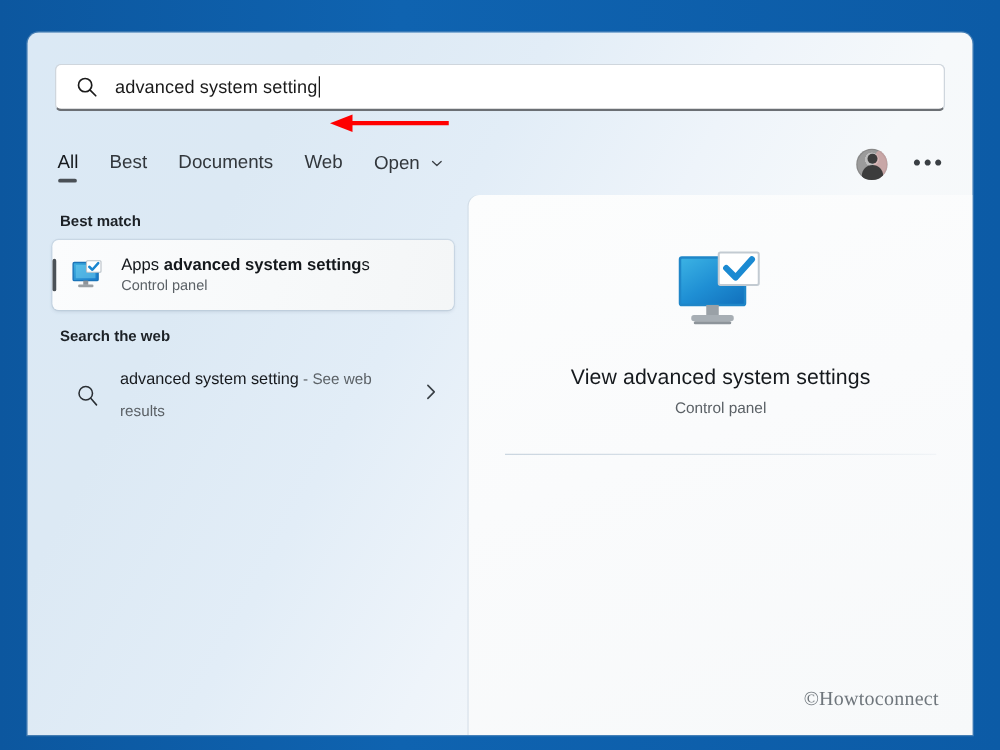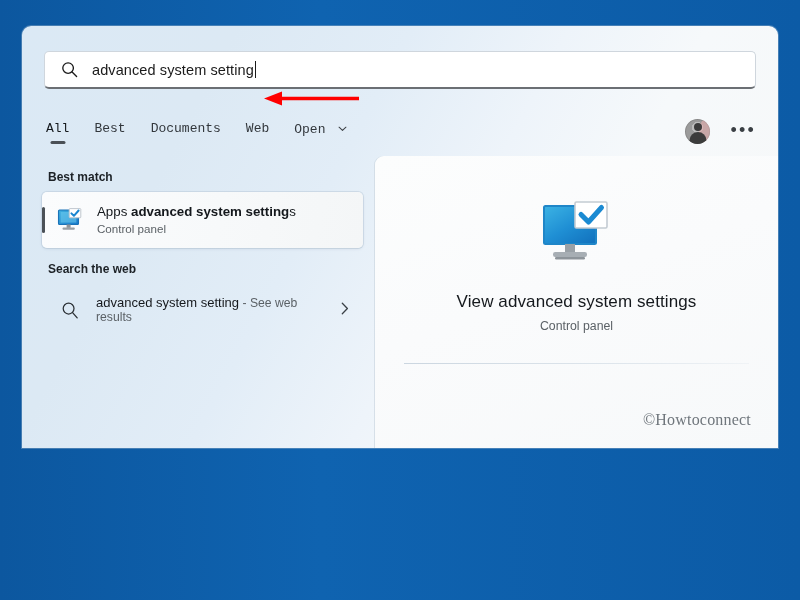--- a/index.html
+++ b/index.html
@@ -21,21 +21,21 @@
     height: 600px;
     background: linear-gradient(90deg, #0c579f 0%, #0f63b0 40%, #0c5ba6 100%);
   }
 
   
   #search-panel {
     position: absolute;
     left: 22px;
     top: 26px;
     width: 756px;
-    height: 422px;
+    height: 562px;
     border-radius: 9px 9px 0 0;
     overflow: hidden;
     background:
       linear-gradient(118deg,
         #dbe9f5 0%,
         #dce9f4 22%,
         #e2edf7 40%,
         #eef4fa 56%,
         #f6f9fb 70%,
         #f7f8f8 100%);
@@ -102,27 +102,26 @@
     position: absolute;
     left: 24px;
     top: 92px;
     width: 712px;
     height: 36px;
     display: flex;
     align-items: flex-start;
   }
   .tab {
     position: relative;
-    font-size: 13px;
+    font-size: 15px;
     color: #32373c;
     padding: 3px 0 10px 0;
     margin-right: 25px;
     cursor: default;
     white-space: nowrap;
-    font-family: Liberation Mono, monospace;
   }
   .tab.active { color: #15191d; }
   .tab.active .tab-underline {
     position: absolute;
     left: 50%;
     transform: translateX(-50%);
     bottom: 2px;
     width: 15px;
     height: 3px;
     border-radius: 2px;
@@ -249,21 +248,21 @@
   }
   .wr-icon {
     width: 19px; height: 19px; flex: 0 0 19px;
     margin-right: 16px;
     margin-left: 5px;
     color: #2a2f34;
   }
   .wr-text {
     font-size: 13px;
     color: #16191d;
-    line-height: 14px;
+    line-height: 26px;
     max-width: 215px;
   }
   .wr-text .suffix { color: #5b6166; font-size: 12.2px; }
   .wr-chev { margin-left: auto; color: #3a4046; padding-right: 6px; }
 
   
   #preview-pane {
     position: absolute;
     left: 353px;
     top: 130px;

